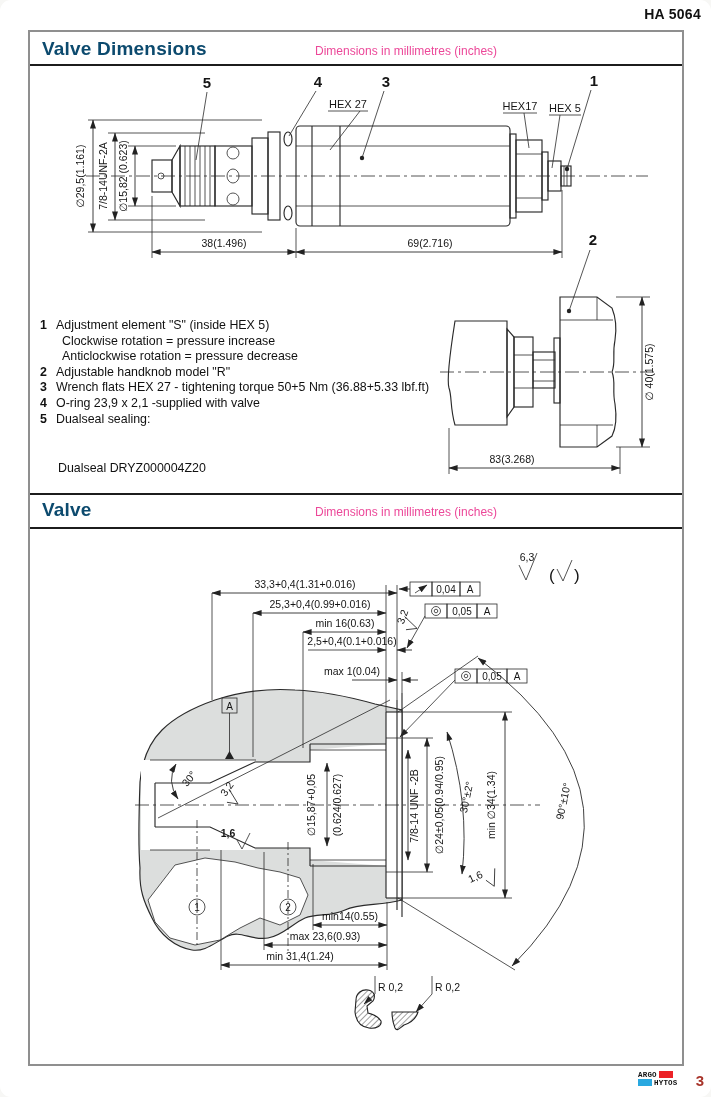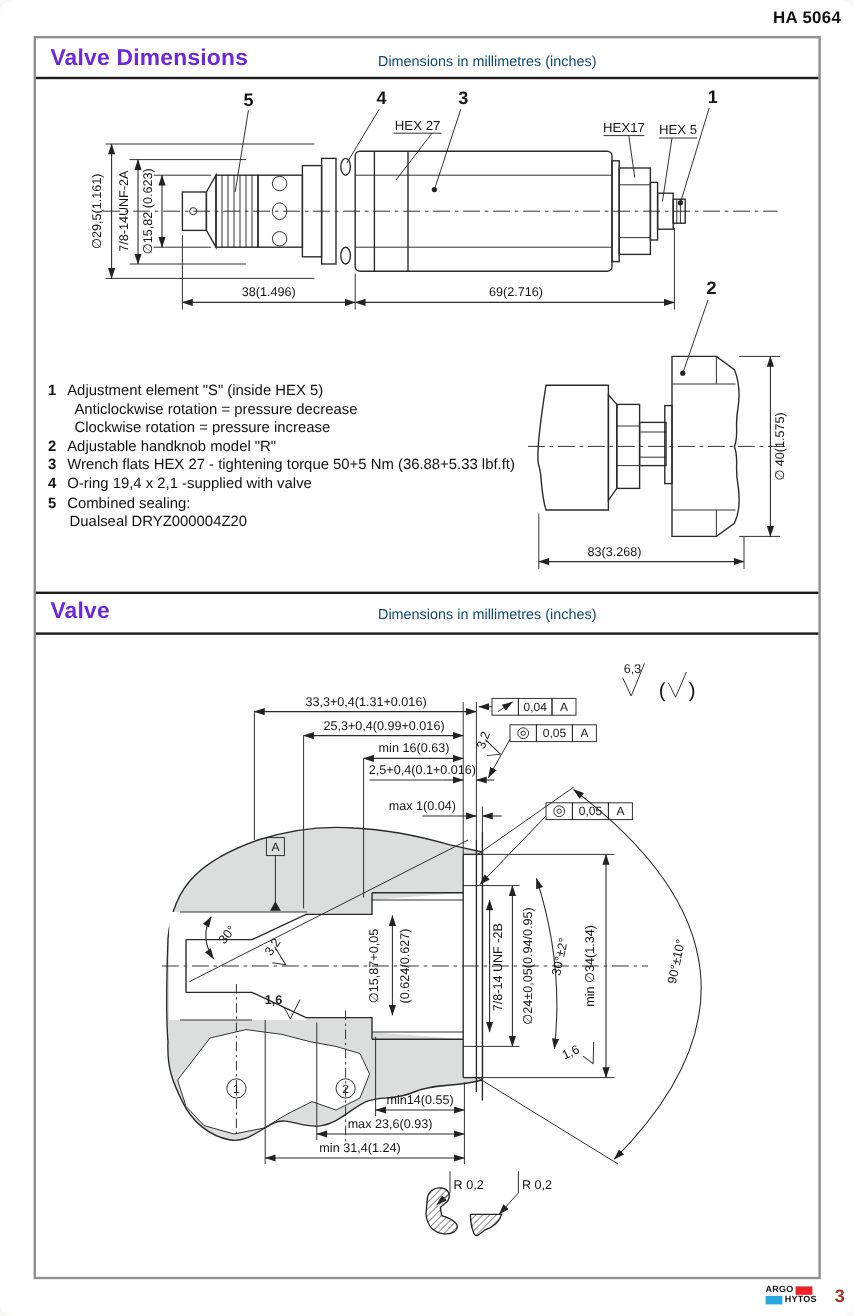--- a/index.html
+++ b/index.html
@@ -1,41 +1,41 @@
 <!DOCTYPE html>
 <html><head>
 <meta charset="utf-8">
 <style>
   * { box-sizing: border-box; margin: 0; padding: 0; }
   html,body { width:711px; height:1097px; background:#f7f7f5; font-family:"Liberation Sans", sans-serif; }
   #page { position:relative; width:711px; height:1097px; background:#ffffff; overflow:hidden;border-radius:11px; }
   .doccode { position:absolute; top:6px; right:10px; font-size:14px; font-weight:bold; color:#111; letter-spacing:0.3px; }
   #mainbox { position:absolute; left:28px; top:30px; width:656px; height:1036px; border:2px solid #8f8f8f; background:#fff; }
-  .band-title { position:absolute; font-size:19px; font-weight:bold; color:#6d28d9; letter-spacing:0.2px; }
-  .band-units { position:absolute; font-size:12px; color:#0c4a6e;text-align:right; }
+  .band-title { position:absolute; font-size:19px; font-weight:bold; color:#0c4a6e; letter-spacing:0.2px; }
+  .band-units { position:absolute; font-size:12px; color:#ec4899;text-align:right; }
   .rule { position:absolute; left:30px; width:652px; height:0; border-top:2.5px solid #1c1c1c; }
   svg { position:absolute; }
   svg text { fill:#151515; font-family:"Liberation Sans", sans-serif; }
   .dt { font-size:10.5px; }
   .dts { font-size:10px; }
   .hex { font-size:11px; }
   .co { font-size:15px; font-weight:bold; }
   .ln { stroke:#2a2a2a; stroke-width:1.15; fill:none; }
   .lnt { stroke:#2a2a2a; stroke-width:0.8; fill:none; }
   .dim { stroke:#2a2a2a; stroke-width:0.9; fill:none; }
   .cl { stroke:#2a2a2a; stroke-width:0.8; fill:none; stroke-dasharray:14 4 3 4; }
   .dsh { stroke:#2a2a2a; stroke-width:0.8; fill:none; stroke-dasharray:8 3 2 3; }
   .gray { fill:#dcdedd; stroke:#2a2a2a; stroke-width:1.15; }
   .white { fill:#ffffff; stroke:none; }
   #notes { position:absolute; left:40px; top:318px; width:420px; font-size:12.4px; color:#111; line-height:15.6px; }
   #notes .row { position:relative; padding-left:16px; }
   #notes .num { position:absolute; left:0; top:0; font-weight:bold; }
   #notes .ind { padding-left:22px; }
   #footer-logo { position:absolute; left:638px; top:1071px; width:44px; font-size:7.5px; font-weight:bold; color:#111; line-height:8px; letter-spacing:0.2px; }
-  .lrow { display:flex; align-items:flex-end; height:8px; }
+  .lrow { display:flex; align-items:flex-start; height:8px;font-family:Liberation Mono, monospace; }
   .sq { display:inline-block; width:14px; height:7px; }
   #pageno { position:absolute; right:7px; top:1072px; font-size:15px; font-weight:bold; color:#a8342a; }
 </style>
 </head>
 <body>
 
 <div id="page">
 
   <div class="doccode">HA 5064</div>
 
@@ -173,27 +173,27 @@
       <text class="dt" x="653" y="372" text-anchor="middle" transform="rotate(-90 653 372)">∅ 40(1.575)</text>
       <line class="lnt" x1="449" y1="428" x2="449" y2="474"></line>
         <line class="lnt" x1="620" y1="447" x2="620" y2="474"></line>
       <line class="dim" x1="449" y1="468" x2="620" y2="468" marker-start="url(#m1s)" marker-end="url(#m1e)"></line>
       <text class="dt" x="512" y="463" text-anchor="middle">83(3.268)</text>
     </g>
   </svg>
 
   <div id="notes">
     <div class="row"><span class="num">1</span><span>Adjustment element  "S" (inside HEX 5)</span></div>
+    <div class="row ind"><span>Clockwise rotation = pressure increase</span></div>
     <div class="row ind"><span>Anticlockwise rotation = pressure decrease</span></div>
-    <div class="row ind"><span>Clockwise rotation = pressure increase</span></div>
     <div class="row"><span class="num">2</span><span>Adjustable handknob model "R"</span></div>
     <div class="row"><span class="num">3</span><span>Wrench flats HEX 27  - tightening torque 50+5 Nm (36.88+5.33 lbf.ft)</span></div>
-    <div class="row"><span class="num">4</span><span>O-ring 19,4 x 2,1 -supplied with valve</span></div>
-    <div class="row"><span class="num">5</span><span>Combined sealing:</span></div>
-    <div class="row" style="padding-left:18px;"><span>Dualseal DRYZ000004Z20</span></div>
+    <div class="row"><span class="num">4</span><span>O-ring 23,9 x 2,1 -supplied with valve</span></div>
+    <div class="row"><span class="num">5</span><span>Dualseal sealing:</span></div>
+    <div class="row" style="padding-left:18px;margin-top:34px;"><span>Dualseal DRYZ000004Z20</span></div>
   </div>
 
   <div class="rule" style="top:493px;"></div>
   <div class="band-title" style="left:42px; top:499px;">Valve</div>
   <div class="band-units" style="left:315px; top:505px;">Dimensions in millimetres (inches)</div>
   <div class="rule" style="top:527px;"></div>
 
   <svg id="svg-cavity" style="left:28px; top:530px;" width="656" height="536" viewBox="28 530 656 536">
     <defs>
       <marker id="m2e" markerWidth="10" markerHeight="8" refX="8.6" refY="3" orient="auto" markerUnits="userSpaceOnUse">

